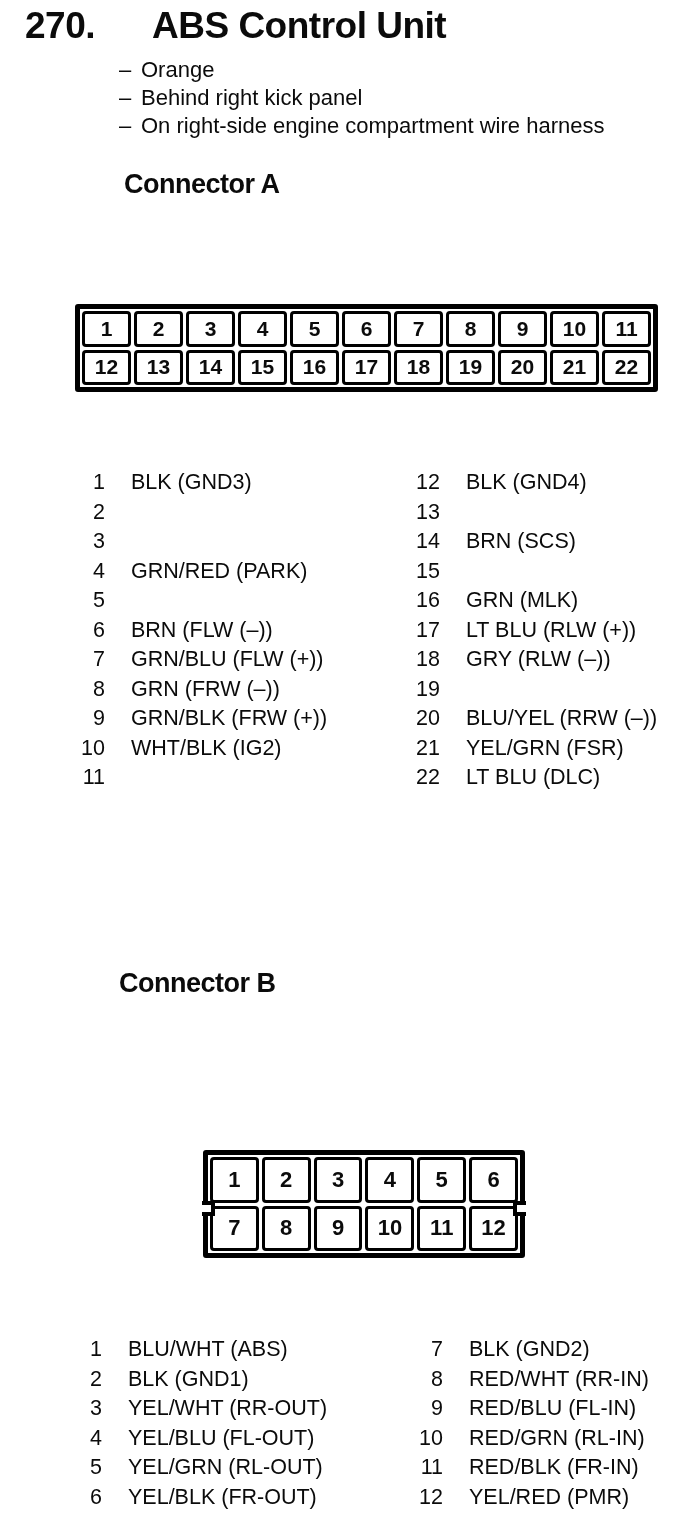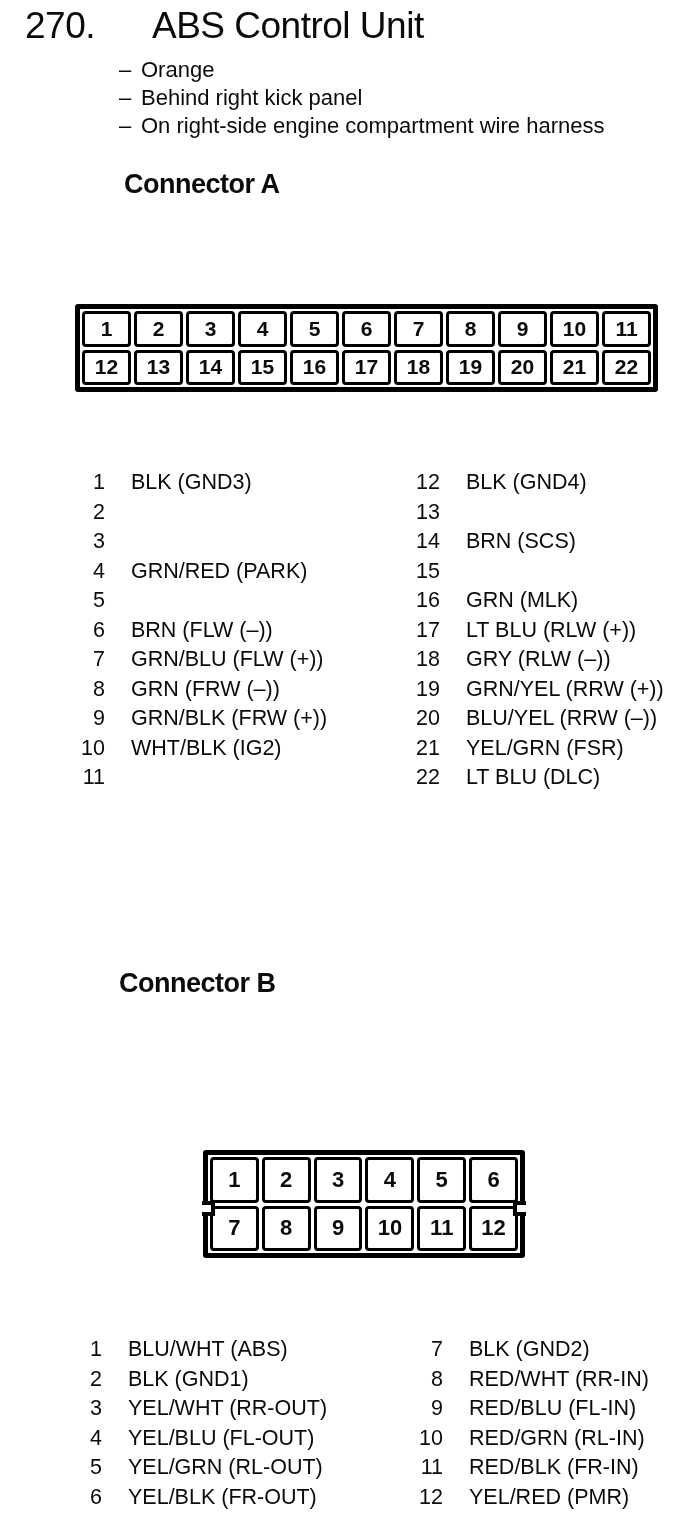--- a/index.html
+++ b/index.html
@@ -2,21 +2,21 @@
 <html><head>
 <meta charset="utf-8">
 <style>
   html,body{margin:0;padding:0;background:#e8e8e8;}
   .page{
     position:relative;width:688px;height:1518px;background:#ffffff;
     font-family:"Liberation Sans", sans-serif;color:#0b0b0b;overflow:hidden;
   }
 
   
-  .title{position:absolute;left:25px;top:5px;display:flex;font-weight:normal;
+  .title{position:absolute;left:25px;top:5px;display:flex;font-weight:bold;
          font-size:37px;letter-spacing:-0.5px;white-space:nowrap;}
   .title .num{width:127px;}
 
   
   .notes{position:absolute;left:119px;top:56px;font-size:22px;line-height:28px;}
   .note-row{display:flex;white-space:nowrap;}
   .note-marker{width:22px;}
 
   
   .heading{position:absolute;font-weight:bold;font-size:27px;letter-spacing:-0.5px;white-space:nowrap;text-align:center;}
@@ -207,21 +207,20 @@
     <div class="prow">
         <span class="pn">17</span>
         <span class="pl">LT BLU (RLW (+))</span>
       </div>
     <div class="prow">
         <span class="pn">18</span>
         <span class="pl">GRY (RLW (–))</span>
       </div>
     <div class="prow">
         <span class="pn">19</span>
-        <span class="pl">GRN/YEL (RRW (+))</span>
       </div>
     <div class="prow">
         <span class="pn">20</span>
         <span class="pl">BLU/YEL (RRW (–))</span>
       </div>
     <div class="prow">
         <span class="pn">21</span>
         <span class="pl">YEL/GRN (FSR)</span>
       </div>
     <div class="prow">

